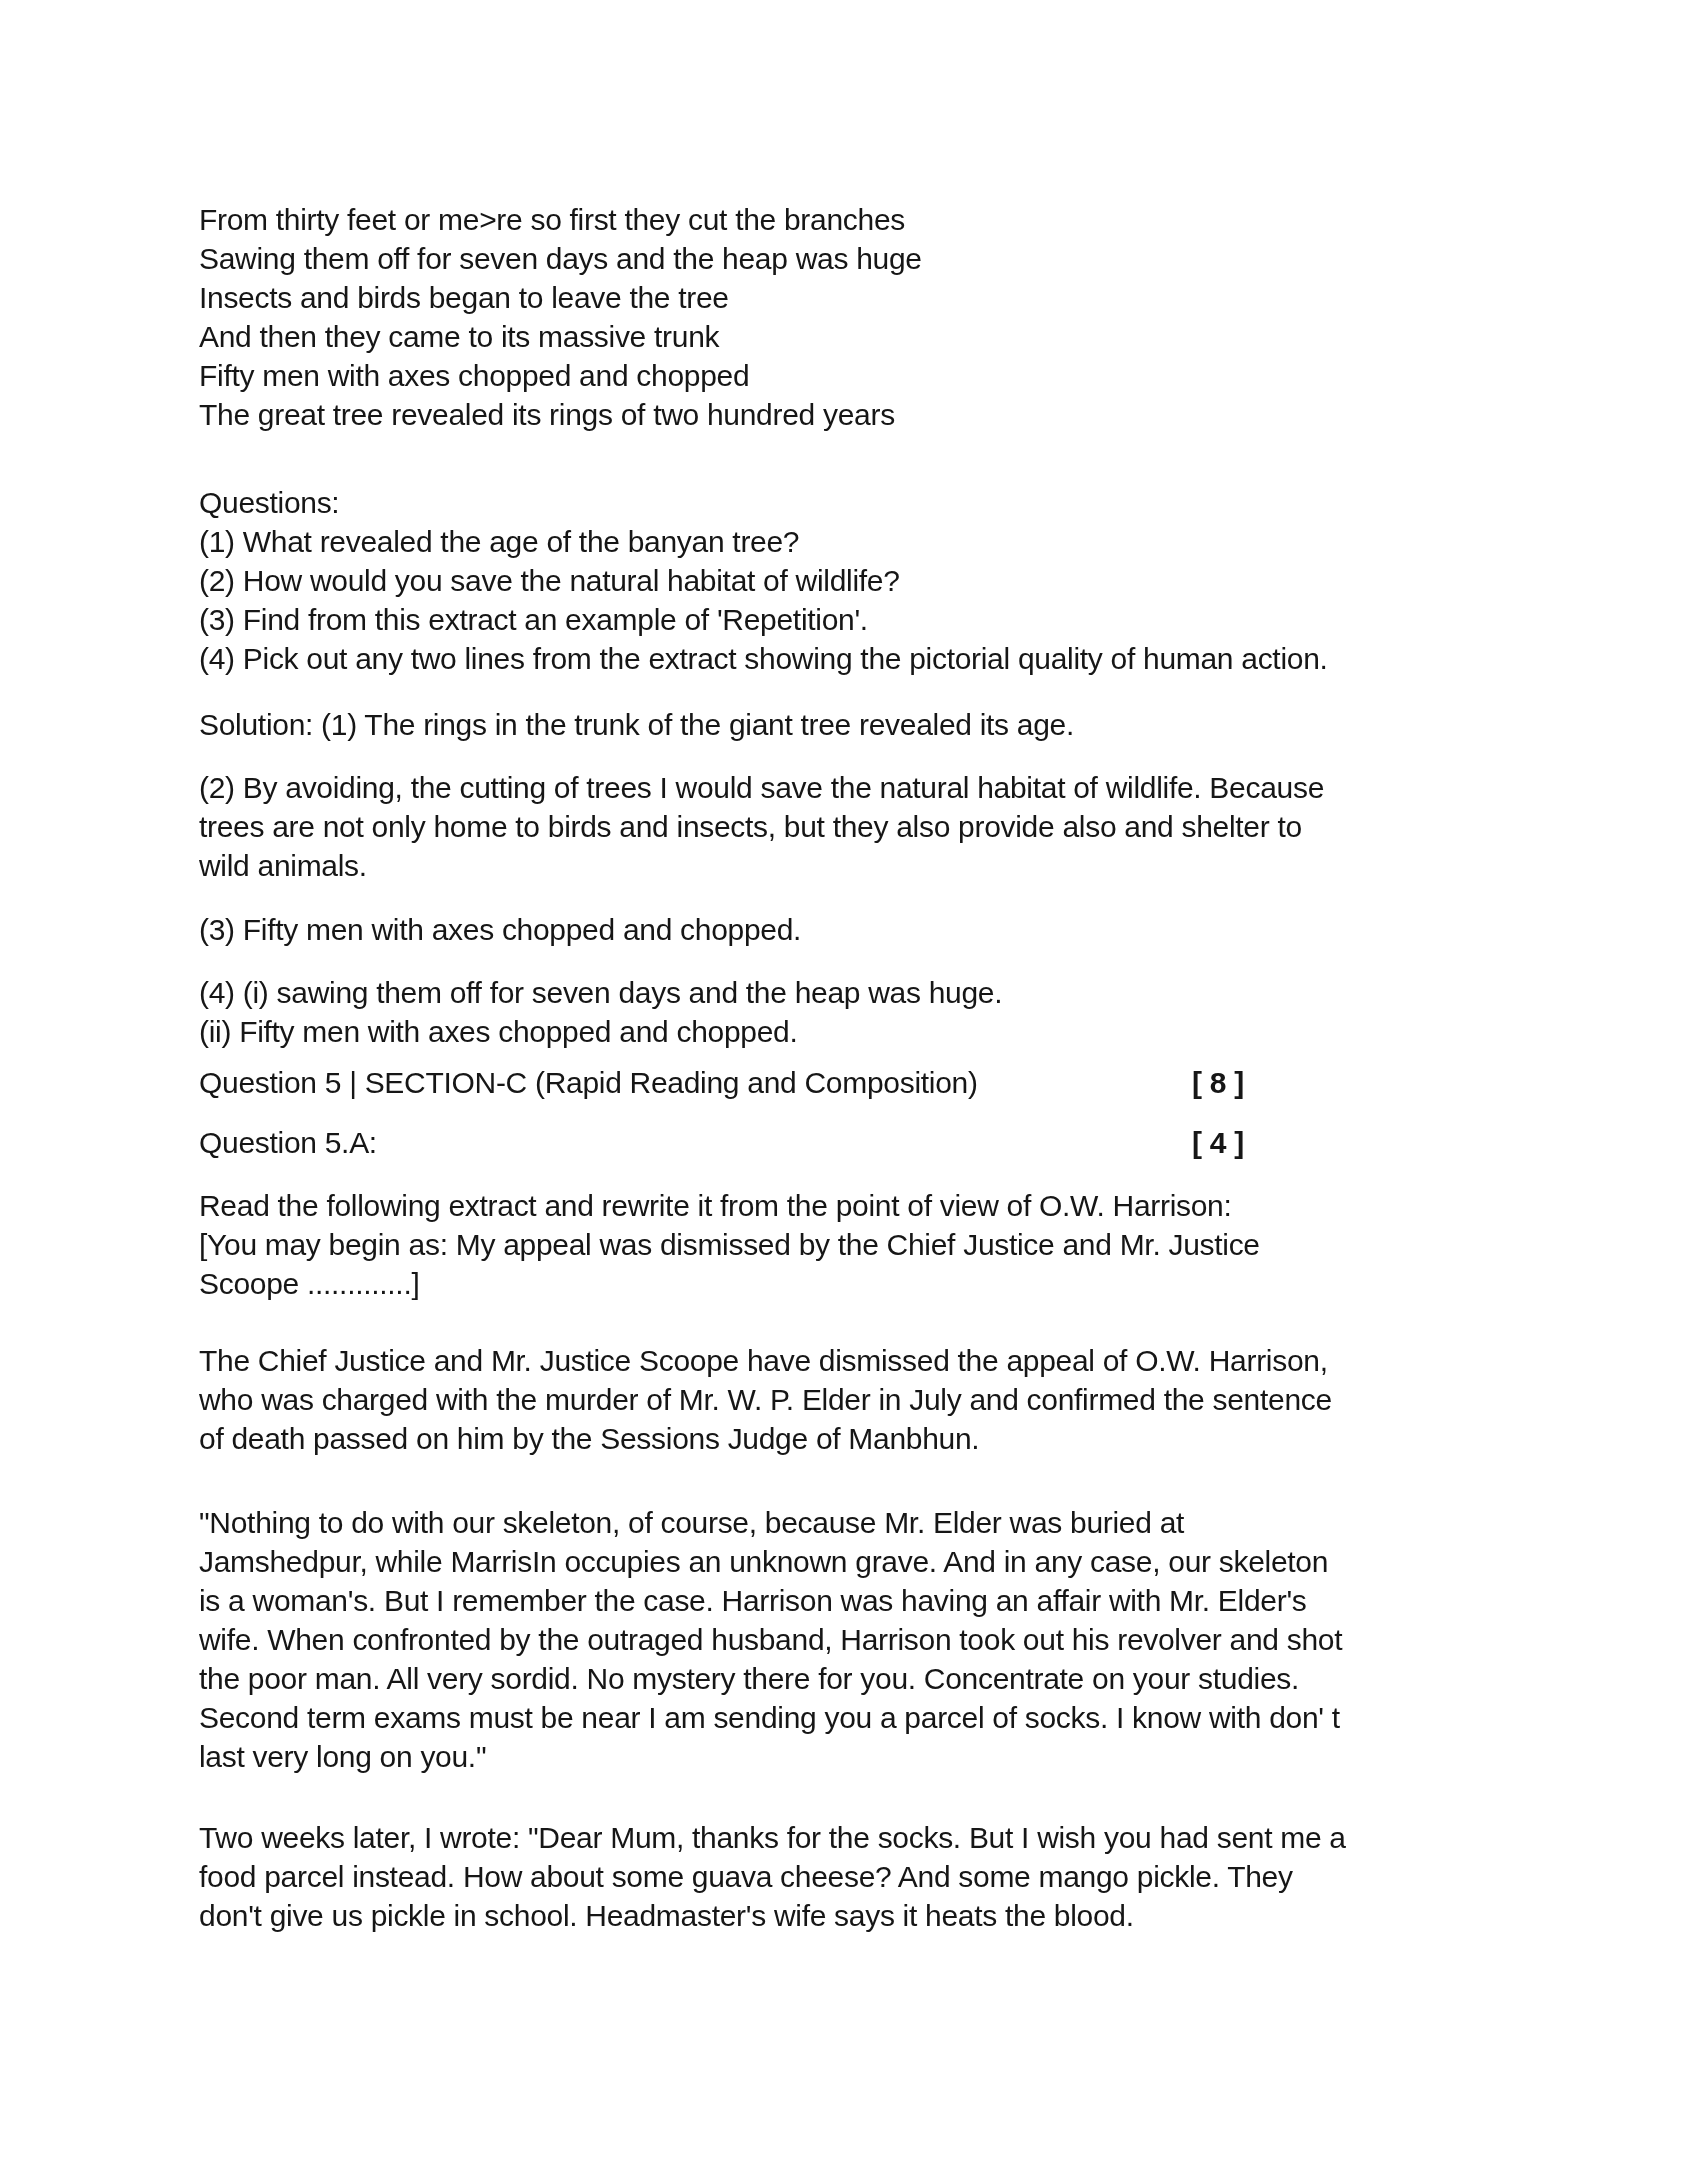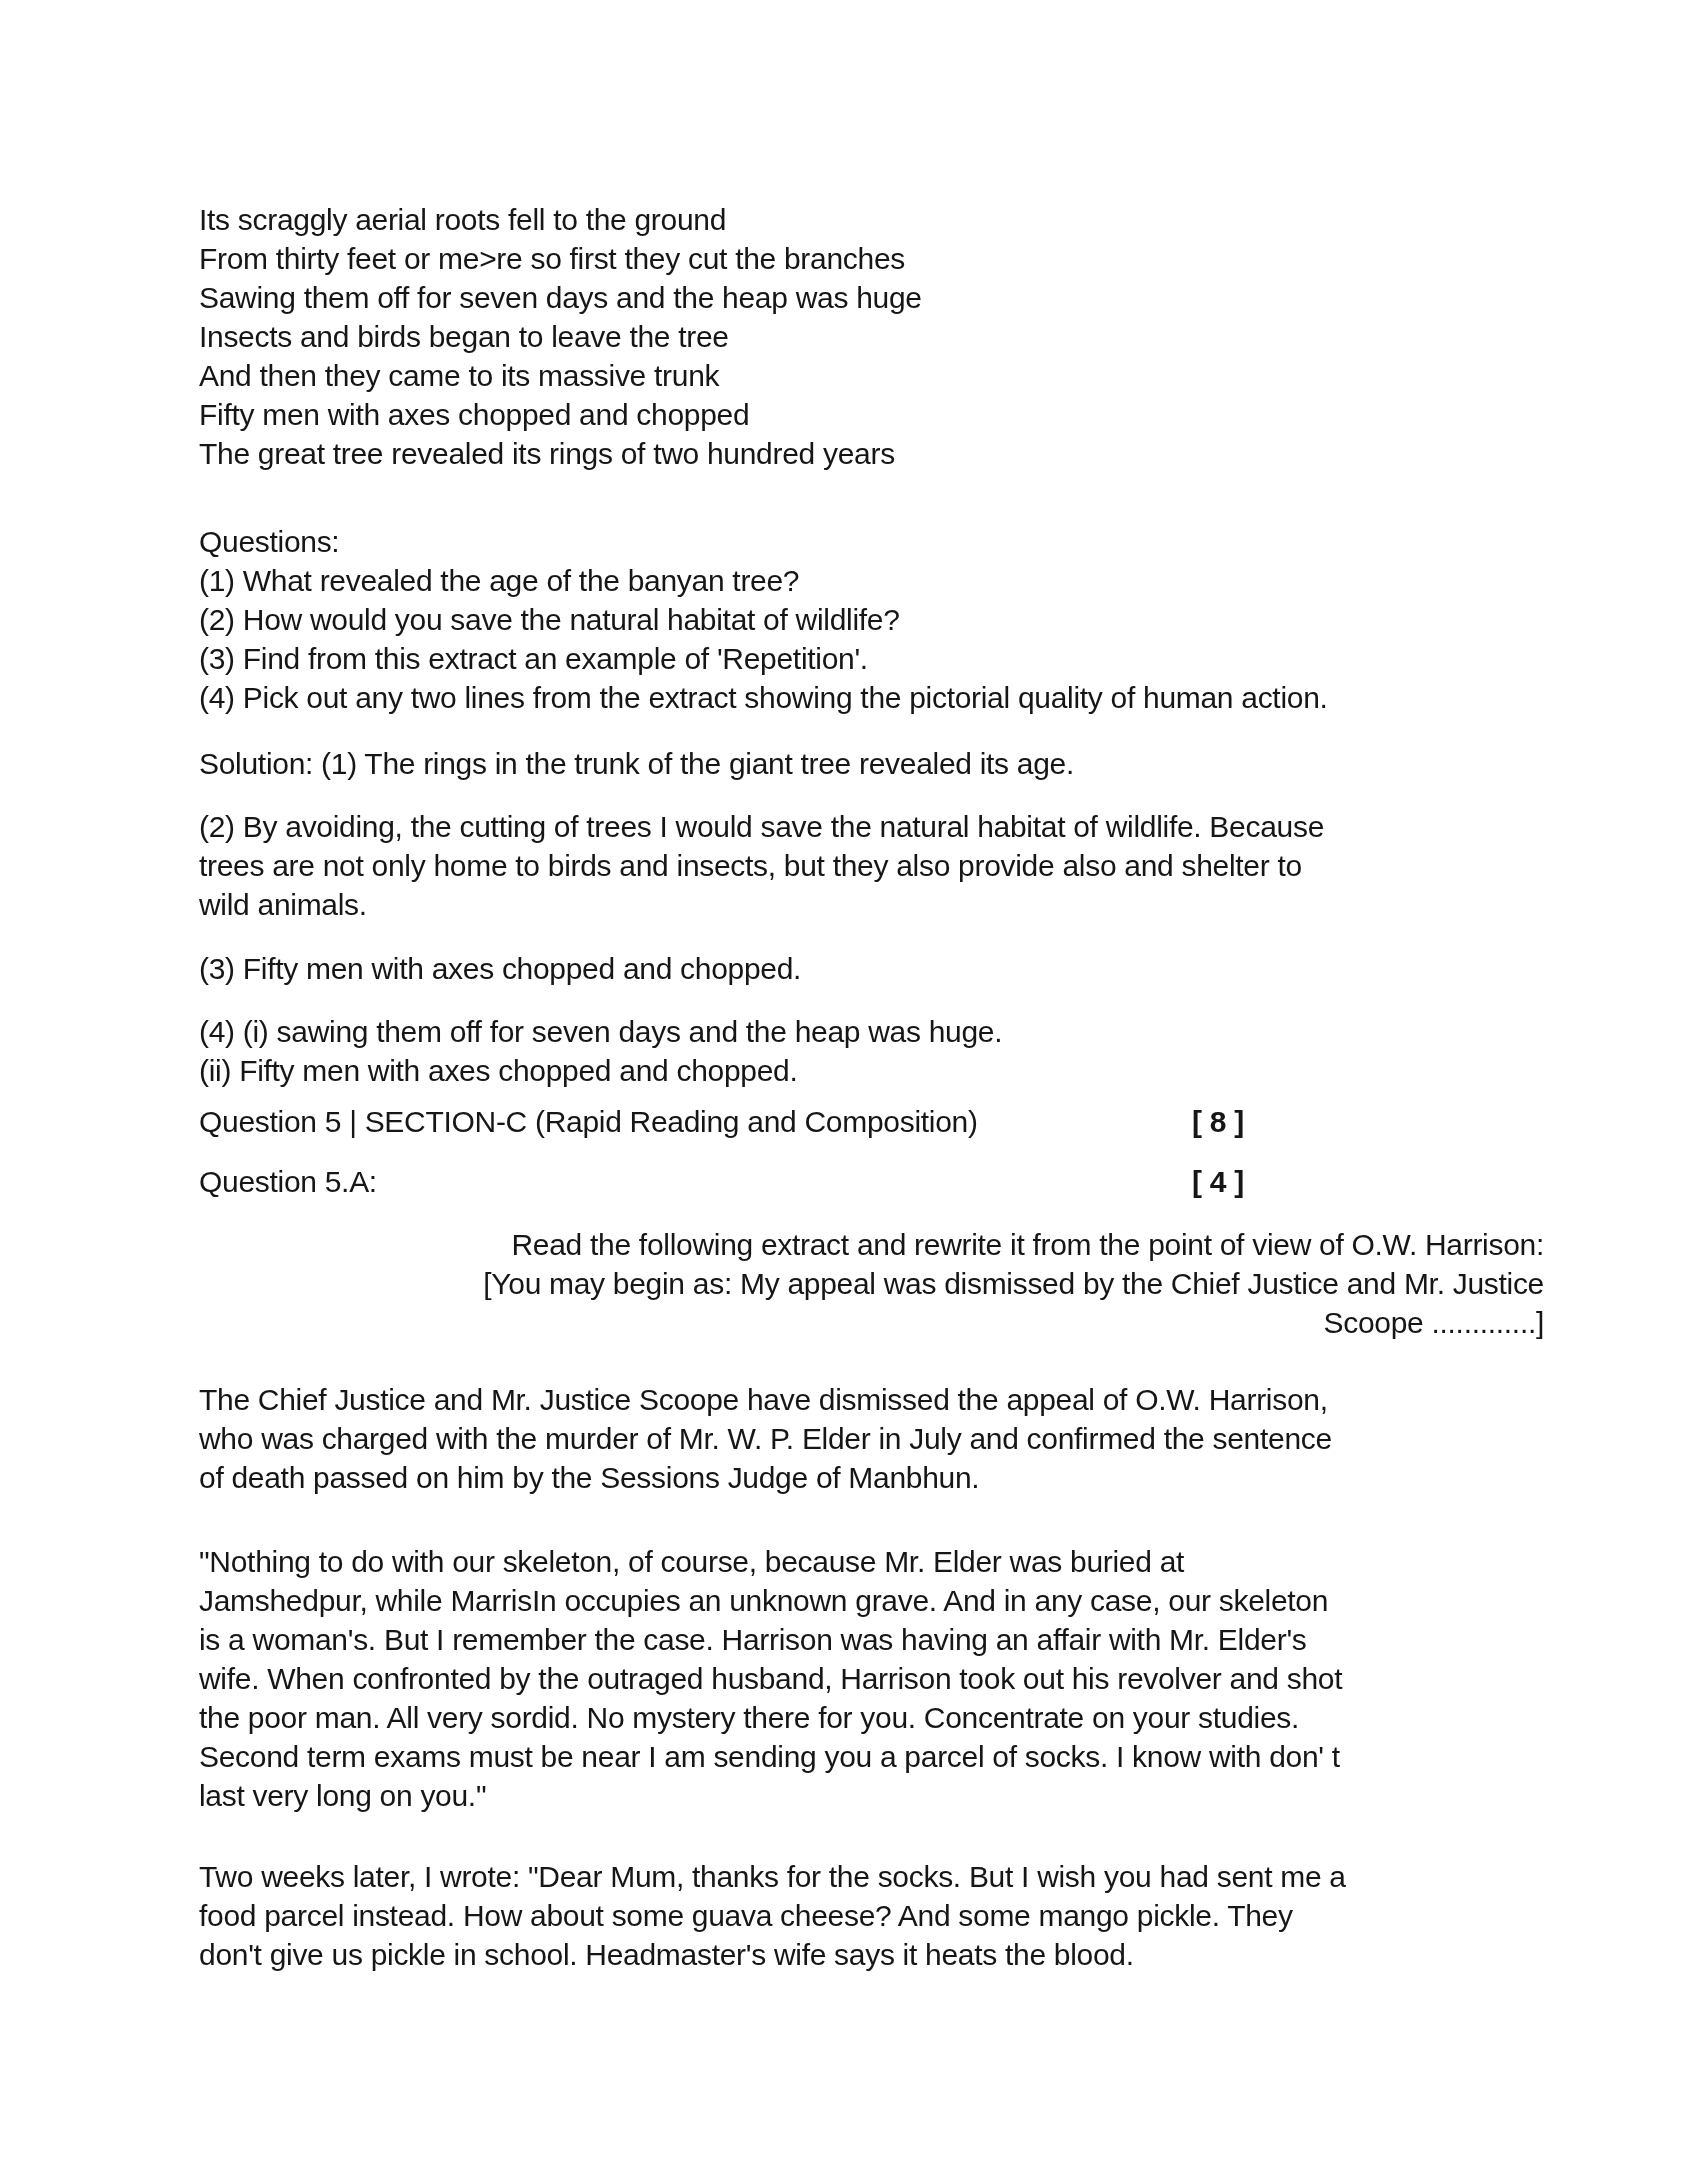--- a/index.html
+++ b/index.html
@@ -27,39 +27,38 @@
   .ln { white-space: nowrap; }
   .b  { font-weight: 400; }
   .sec-poem      { margin: 0 0 49px 0; }
   .sec-questions { margin: 0 0 27px 0; }
   .sec-sol1      { margin: 0 0 24px 0; }
   .sec-sol2      { margin: 0 0 25px 0; }
   .sec-sol3      { margin: 0 0 24px 0; }
   .sec-sol4      { margin: 10px 0 12px 0; }
   .sec-q5        { margin: 0 0 21px 0; }
   .sec-q5a       { margin: 0 0 24px 0; }
-  .sec-prompt    { margin: 0 0 38px 0; text-align: right; }
+  .sec-prompt    { margin: 0 0 38px 0; }
   .sec-para1     { margin: 0 0 45px 0; }
   .sec-para2     { margin: 0 0 42px 0; }
   .sec-para3     { margin: 0; }
   .heading-row { position: relative; }
   .marks {
     position: absolute;
     left: 993px;
     top: 0;
     font-weight: 700;
   }
 </style>
 </head>
 <body>
 
 <div class="page">
 
   <div class="sec-poem">
-    <div class="ln">Its scraggly aerial roots fell to the ground</div>
     <div class="ln">From thirty feet or me&gt;re so first they cut the branches</div>
     <div class="ln">Sawing them off for seven days and the heap was huge</div>
     <div class="ln">Insects and birds began to leave the tree</div>
     <div class="ln">And then they came to its massive trunk</div>
     <div class="ln">Fifty men with axes chopped and chopped</div>
     <div class="ln">The great tree revealed its rings of two hundred years</div>
   </div>
 
   <div class="sec-questions">
     <div class="ln b">Questions:</div>

